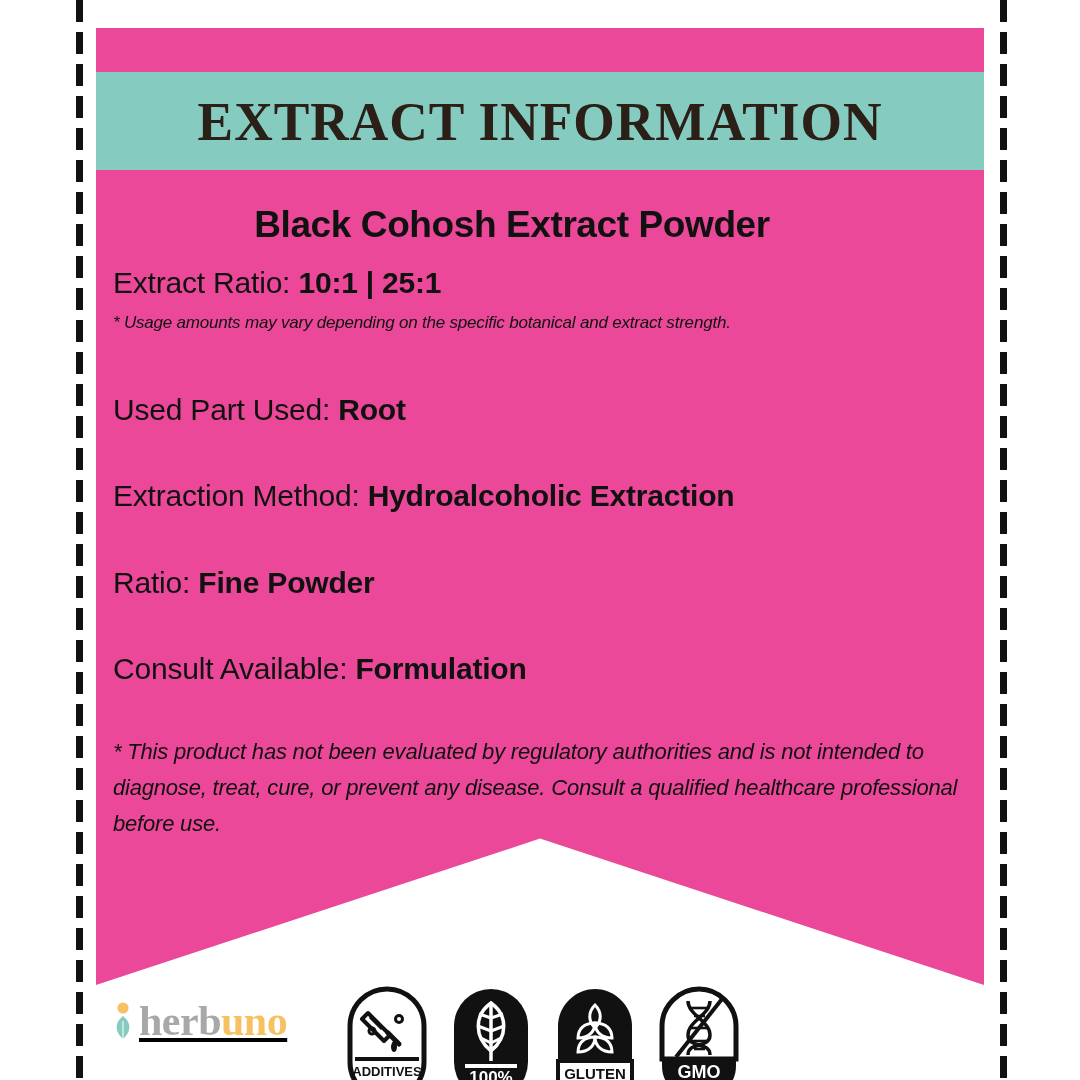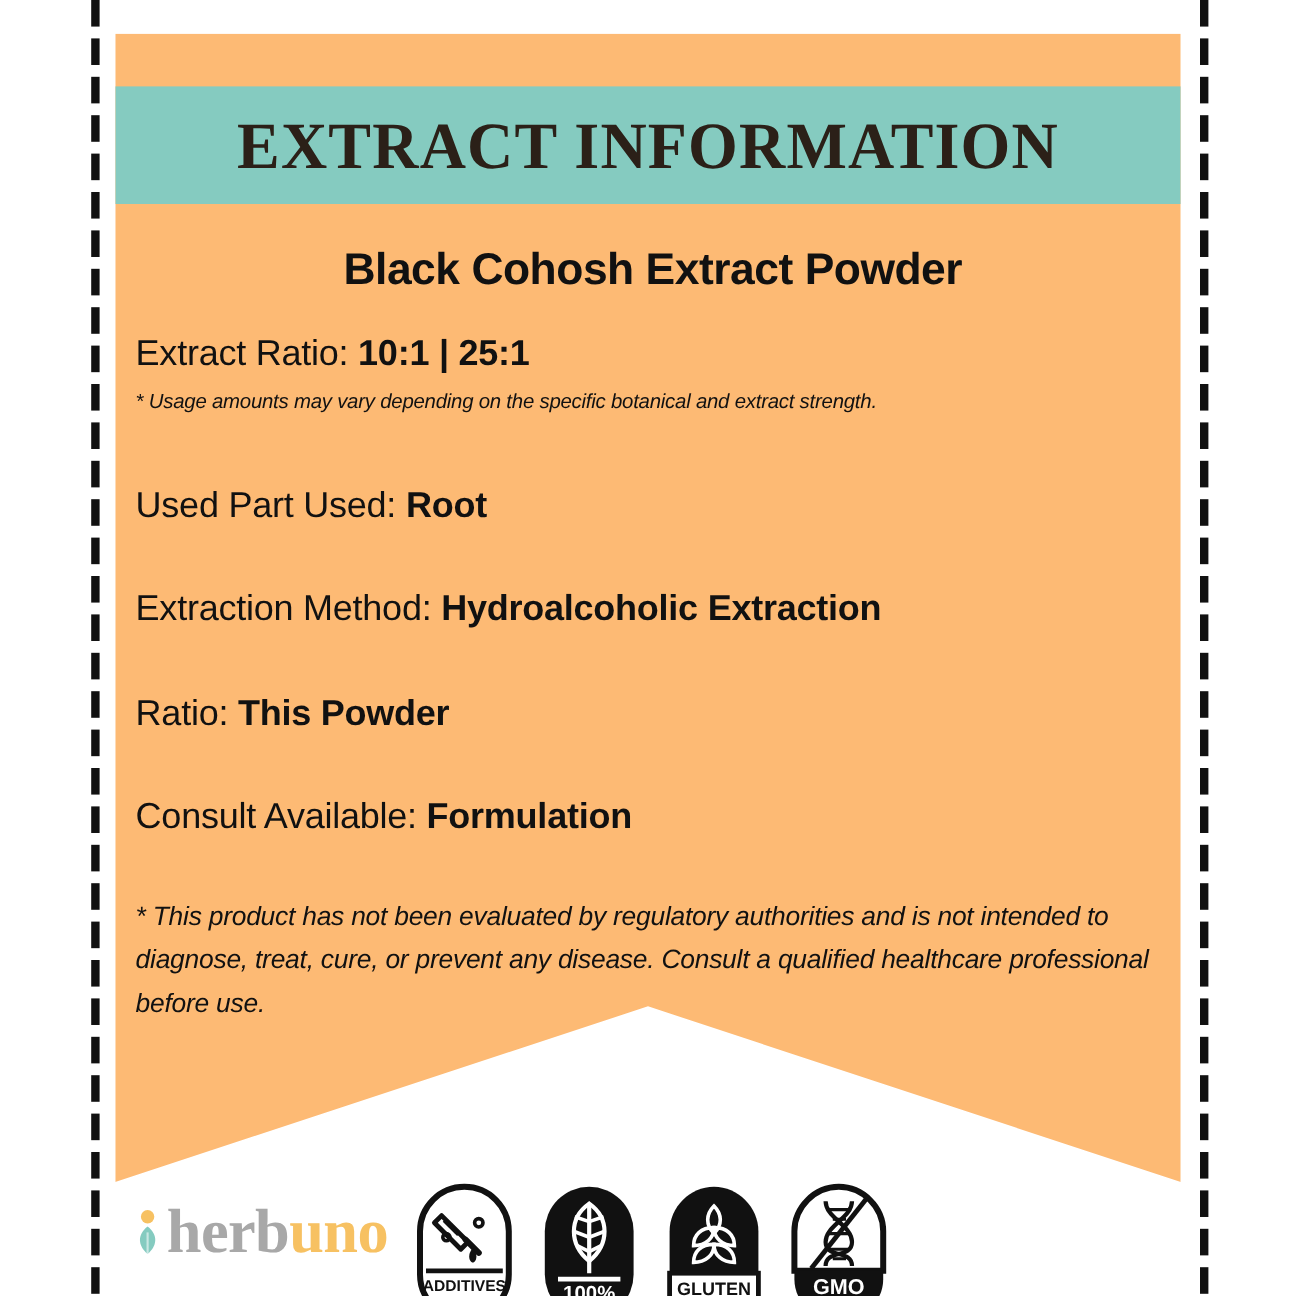--- a/index.html
+++ b/index.html
@@ -18,21 +18,21 @@
     background-size: 7px 32px;
     background-repeat: repeat-y;
   }
   .dash-left  { left: 76px; }
   .dash-right { left: 1000px; }
 
   
   .card {
     position: absolute; left: 96px; top: 28px;
     width: 888px; height: 957px;
-    background: #fdba74;
+    background: #ec4899;
     -webkit-clip-path: polygon(0 0, 100% 0, 100% 100%, 50% 84.7%, 0 100%);
     clip-path: polygon(0 0, 100% 0, 100% 100%, 50% 84.7%, 0 100%);
   }
 
   .teal-band {
     position: absolute; left: 0; top: 44px;
     width: 888px; height: 98px;
     background: #85CBC0;
     display: flex; align-items: center; justify-content: center;
   }
@@ -43,24 +43,23 @@
     letter-spacing: 1px;
     color: #2B2018;
     transform: scaleX(0.97);
   }
 
   .product-name {
     position: absolute; left: 0; top: 176px; width: 832px;
     text-align: center;
     font-size: 37px; font-weight: 700; color: #111;
     letter-spacing: -0.4px;
-    margin-left: 32px;
-  }
-
-  .body-block { position: absolute; left: 17px; top: 248px; width: 860px; }
+  }
+
+  .body-block { position: absolute; left: 17px; top: 236px; width: 860px; }
 
   .field {
     font-size: 30px; color: #111; font-weight: 400;
     letter-spacing: -0.2px; line-height: 1.28;
   }
   .field b { font-weight: 700; }
 
   .note {
     font-size: 17px; font-style: italic; color: #111;
     line-height: 1.55; letter-spacing: -0.2px;
@@ -74,21 +73,21 @@
     font-size: 22px; font-style: italic; color: #111;
     line-height: 1.62; letter-spacing: -0.2px;
     max-width: 852px; margin-top: 46px;
   }
 
   
   .footer { position: absolute; left: 0; top: 985px; width: 1080px; height: 95px; }
 
   .logo { position: absolute; left: 110px; top: 12px; display: flex; align-items: center; }
   .logo-mark { width: 26px; height: 40px; margin-right: 3px; }
-  .logo-text { font-family: "Liberation Serif", serif; font-size: 52px; font-weight: 700; letter-spacing: -0.5px; }
+  .logo-text { font-family: "Liberation Serif", serif; font-size: 42px; font-weight: 700; letter-spacing: -0.5px; text-decoration: underline; }
   .logo-herb { color: #A8A8A8; }
   .logo-uno  { color: #F7C162; }
 
   .badges { position: absolute; left: 346px; top: 0px; display: flex; gap: 22px; }
   .badge { width: 82px; height: 118px; }
 </style>
 </head>
 <body>
 
 <div class="page">
@@ -120,21 +119,21 @@
 
       <div class="gap-md"></div>
       <div class="field">
         <span>Extraction Method:</span>
         <b>Hydroalcoholic Extraction</b>
       </div>
 
       <div class="gap-md"></div>
       <div class="field">
         <span>Ratio:</span>
-        <b>This Powder</b>
+        <b>Fine Powder</b>
       </div>
 
       <div class="gap-md"></div>
       <div class="field">
         <span>Consult Available:</span>
         <b>Formulation</b>
       </div>
 
       <div class="disclaimer">* This product has not been evaluated by regulatory authorities and is not intended to diagnose, treat, cure, or prevent any disease. Consult a qualified healthcare professional before use.</div>
     </div>

